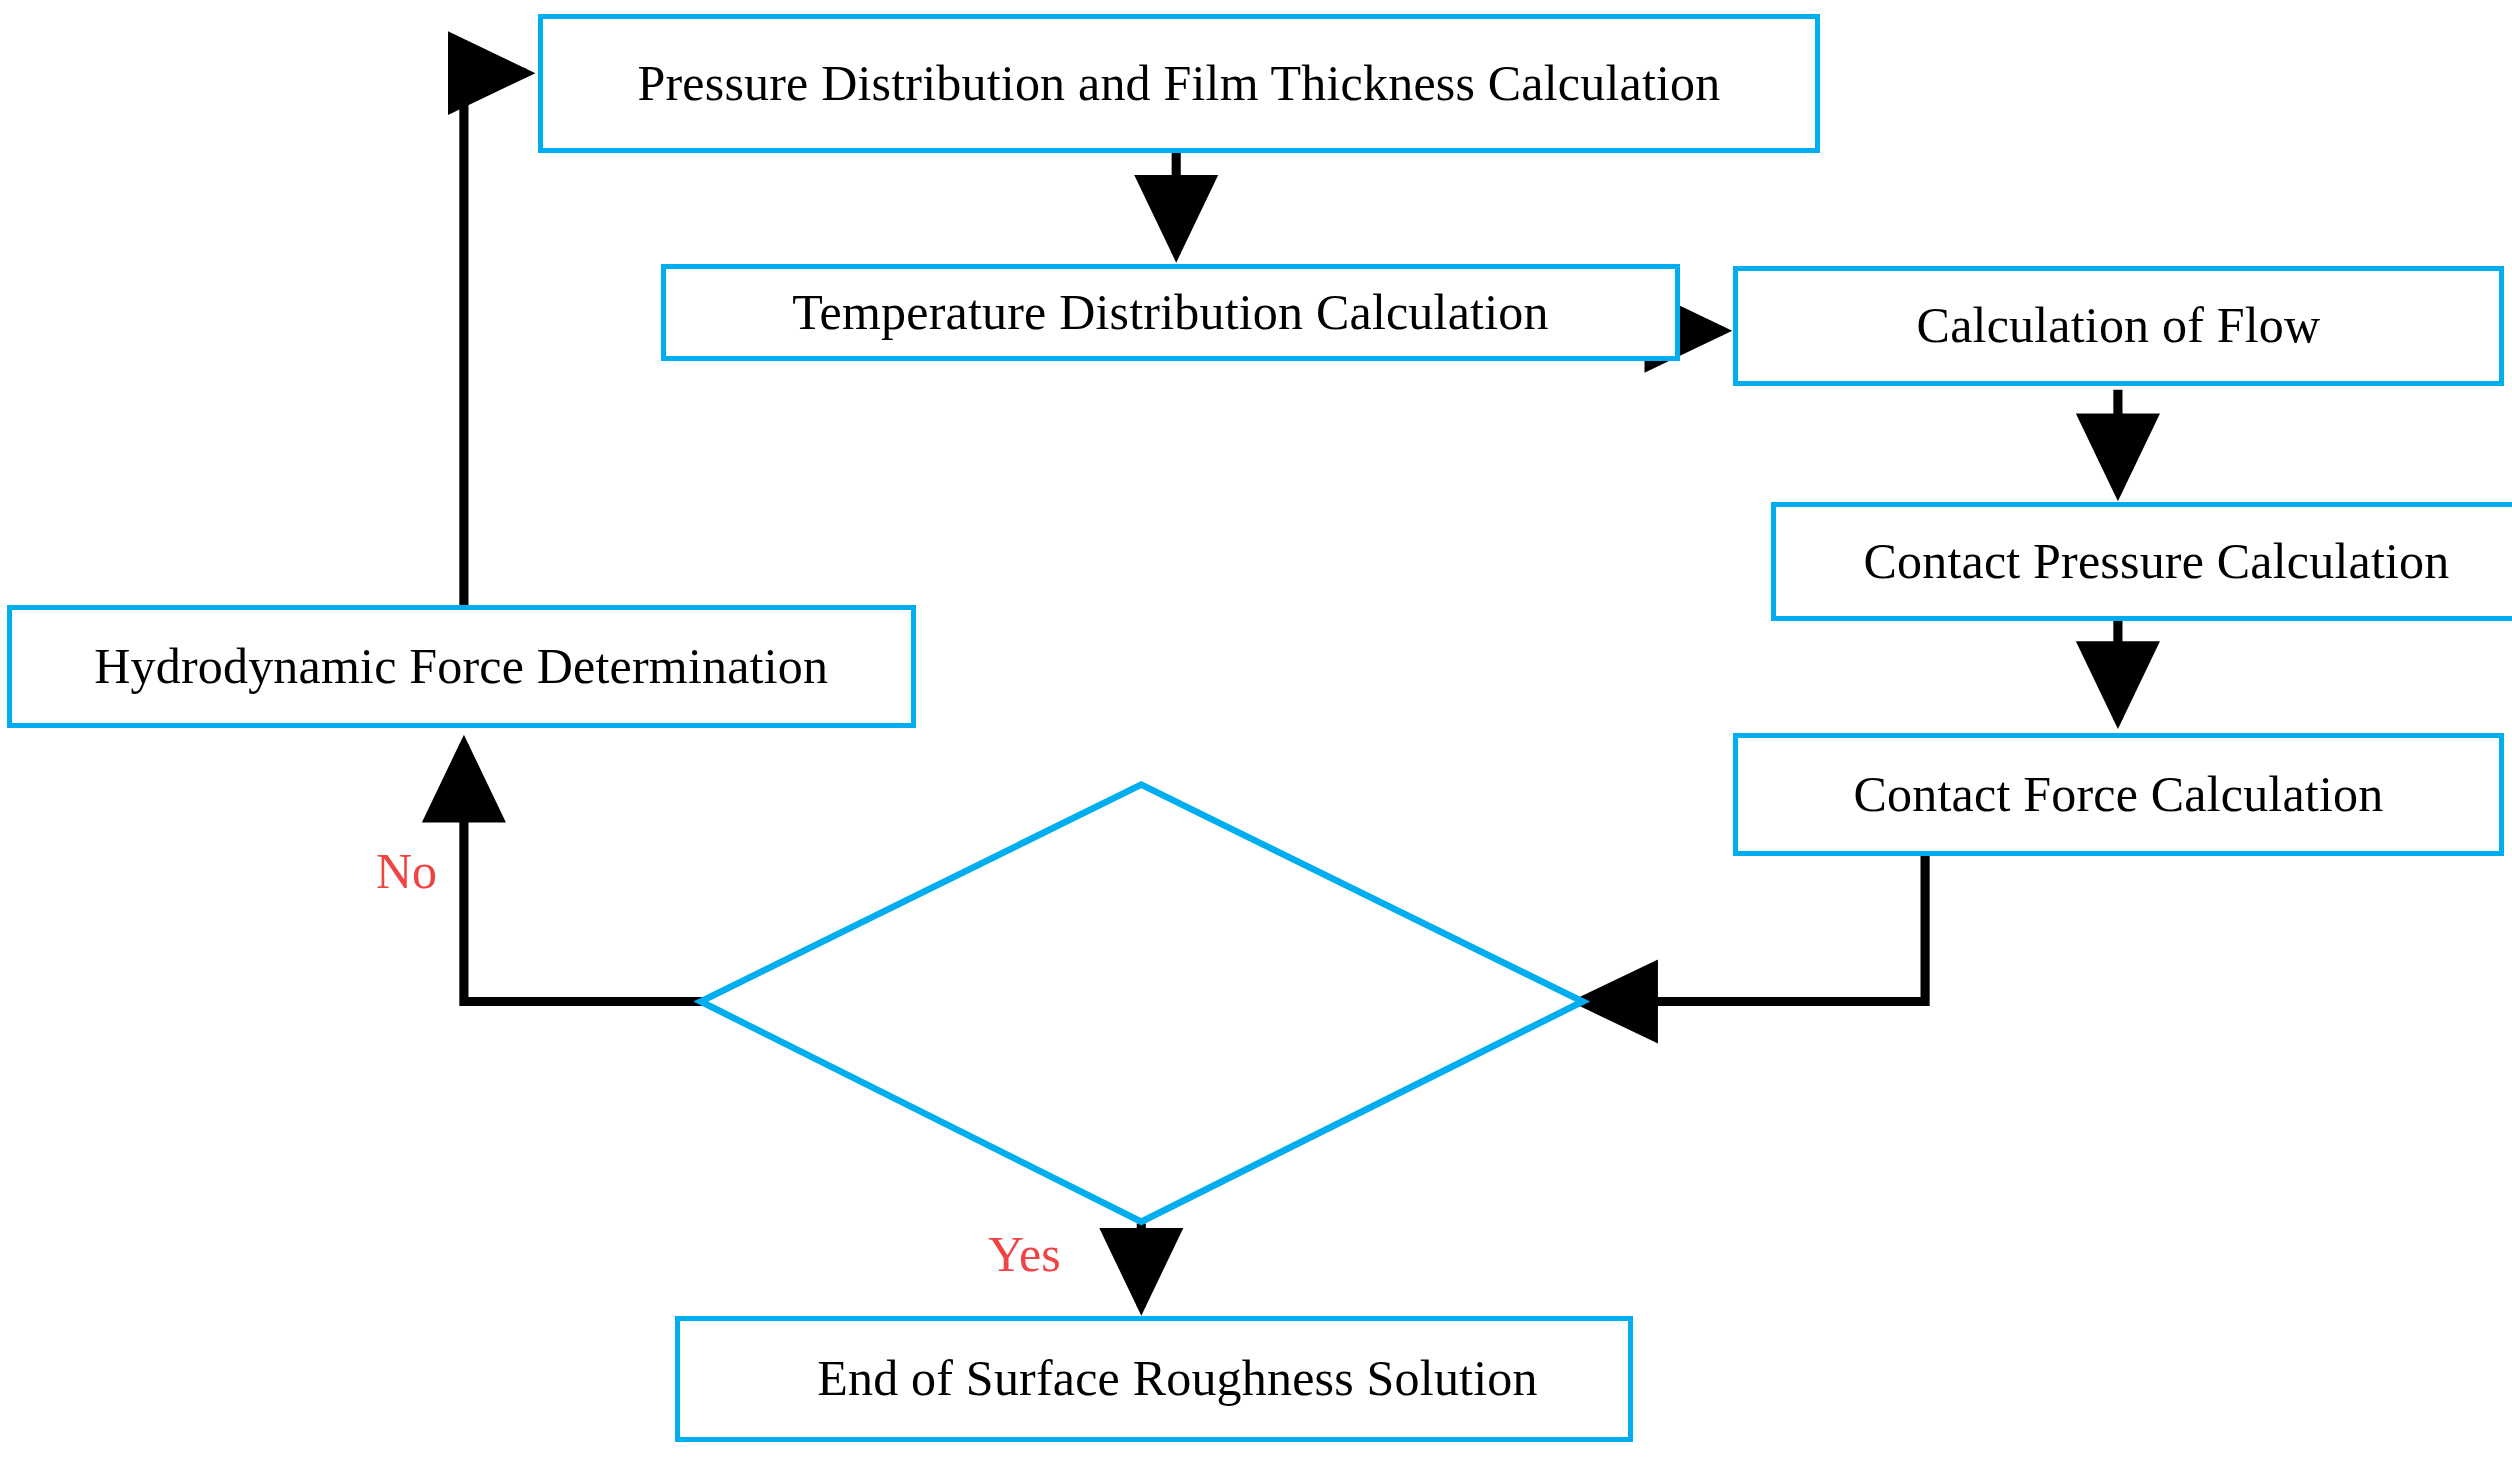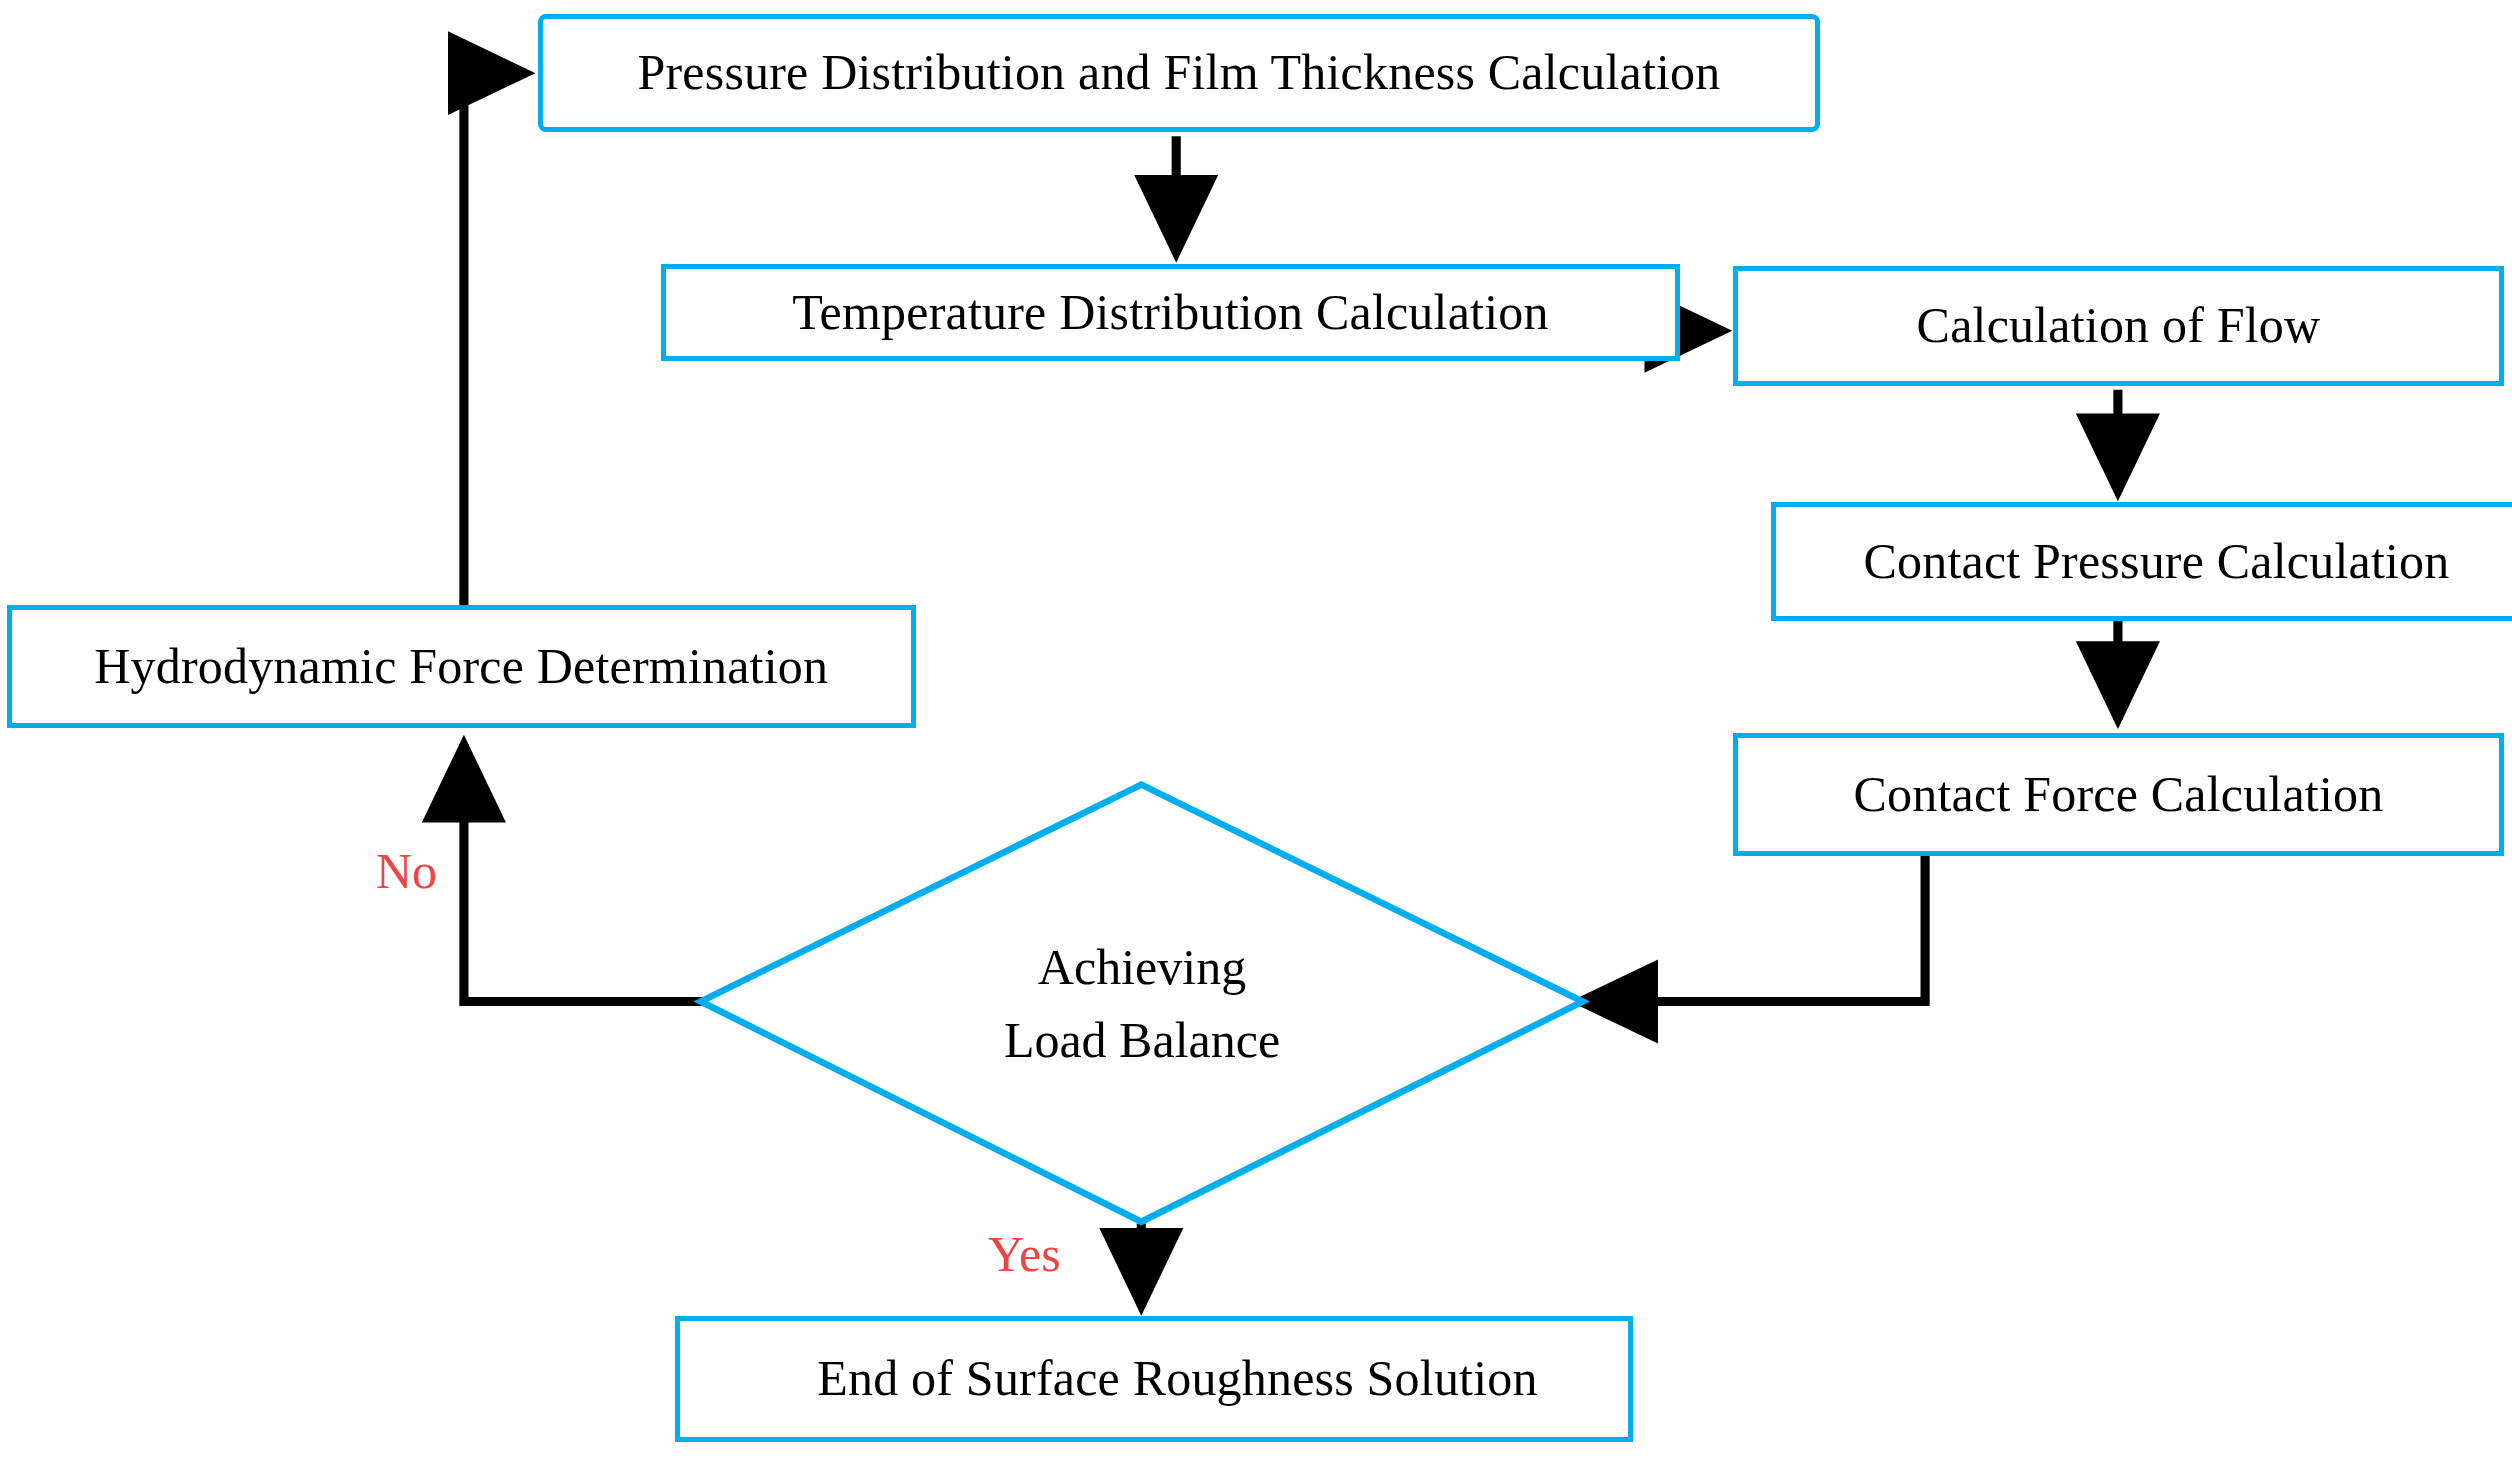--- a/index.html
+++ b/index.html
@@ -87,21 +87,21 @@
 
     <path d="M845,1205 L558,1205 L558,895" stroke="#000000" stroke-width="11" fill="none" marker-end="url(#ah)"></path>
 
     <path d="M558,728 L558,88 L633,88" stroke="#000000" stroke-width="11" fill="none" marker-end="url(#ah)"></path>
 
     <path d="M1373,1472 L1373,1572" stroke="#000000" stroke-width="11" fill="none" marker-end="url(#ah)"></path>
 
     <polygon points="1373,944 1904,1205 1373,1470 843,1205" fill="#ffffff" stroke="#00aeef" stroke-width="8"></polygon>
   </svg>
 
-  <div class="node" style="left:538px; top:14px; width:1282px; height:118px;border-radius:8px;">
+  <div class="node" style="left:538px; top:14px; width:1282px; height:139px;">
     <span class="node-label">Pressure Distribution and Film Thickness Calculation</span>
   </div>
 
   <div class="node" style="left:661px; top:264px; width:1019px; height:97px;">
     <span class="node-label">Temperature Distribution Calculation</span>
   </div>
 
   <div class="node" style="left:1733px; top:266px; width:771px; height:120px;">
     <span class="node-label">Calculation of Flow</span>
   </div>
@@ -115,25 +115,19 @@
   </div>
 
   <div class="node" style="left:6.7px; top:605px; width:909px; height:123px;">
     <span class="node-label">Hydrodynamic Force Determination</span>
   </div>
 
   <div class="node" style="left:675px; top:1316px; width:958px; height:126px;padding-left:47px;">
     <span class="node-label">End of Surface Roughness Solution</span>
   </div>
 
-  <div class="diamond-wrap" style="left:701px; top:785px; width:882px; height:437px;">
-    <div class="diamond-label">
-      <span>Achieving</span><br>
-      <span>Load Balance</span>
-    </div>
-  </div>
 
   <div class="edge-label" style="left:376px; top:842px;">No</div>
 
   <div class="edge-label" style="left:988px; top:1225px;">Yes</div>
 
 </div>
 
 
 </body></html>

